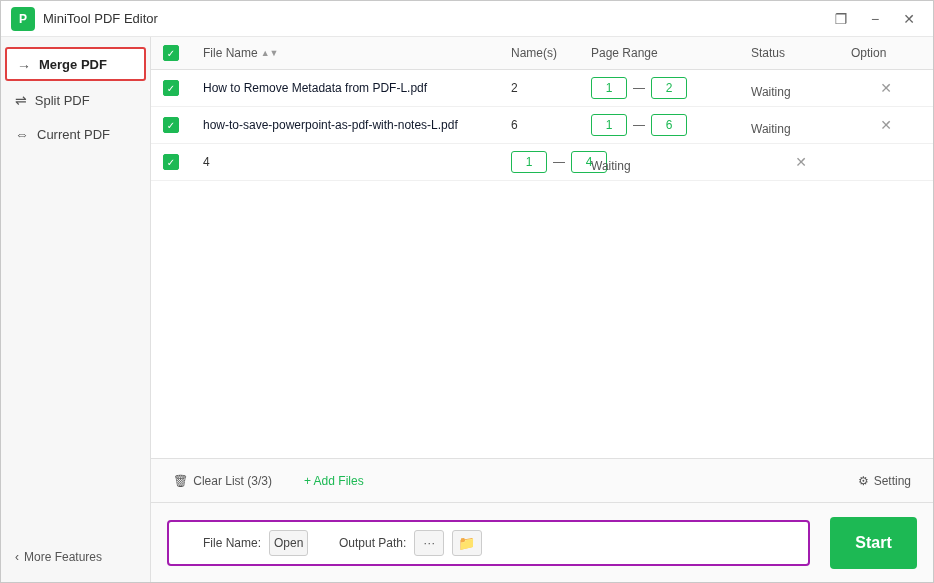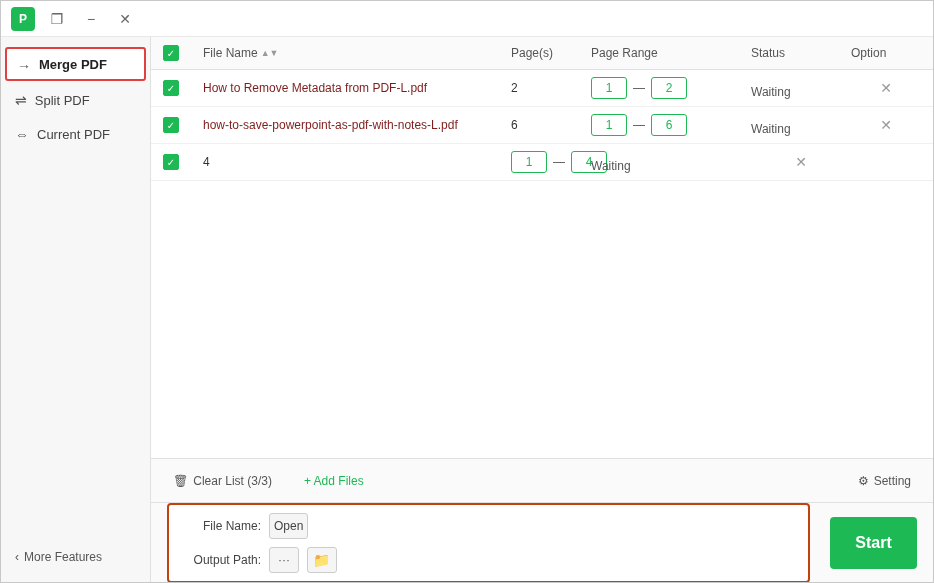--- a/index.html
+++ b/index.html
@@ -175,21 +175,21 @@
       display: flex;
       align-items: center;
       justify-content: center;
     }
     .checkbox-icon.checked {
       background: #1db954;
       color: white;
       font-size: 10px;
     }
     .filename-cell {
-      color: #7f1d1d;
+      color: #0f172a;
       cursor: pointer;
       font-size: 12px;
       padding-right: 10px;
       word-break: break-all;
     }
     .pages-cell { color: #333; }
     .page-range-cell {
       display: flex;
       align-items: center;
       gap: 6px;
@@ -250,23 +250,23 @@
       border-top: 1px solid #e0e0e0;
       background: #fafafa;
       display: flex;
       align-items: center;
       padding: 0 16px;
       gap: 10px;
     }
     .bottom-form {
       flex: 1;
       display: flex;
-      flex-direction: column;
-      gap: 8px;
-      border: 2px solid #c2410c;
+      flex-direction: row;
+      gap: 18px;
+      border: 2px solid #a21caf;
       border-radius: 4px;
       padding: 8px 12px;
       background: #fff;
       margin-right: 10px;
     }
     .form-row {
       display: flex;
       align-items: center;
       gap: 8px;
     }
@@ -349,20 +349,21 @@
   </style>
 </head>
 <body>
 
 <div class="window">
 
   <div class="titlebar">
     <div class="titlebar-logo">
       <span>P</span>
     </div>
+    <span class="titlebar-title">MiniTool PDF Editor</span>
     <div class="titlebar-controls">
       <button class="titlebar-btn">
         <span>❐</span>
       </button>
       <button class="titlebar-btn">
         <span>−</span>
       </button>
       <button class="titlebar-btn close">
         <span>✕</span>
       </button>
@@ -395,21 +396,21 @@
 
         <div class="table-header">
           <div>
             <div class="checkbox-icon checked">✓</div>
           </div>
           <div class="col-header">
             <span>File Name</span>
             <span class="sort-arrows">▲▼</span>
           </div>
           <div>
-            <span>Page(s)</span>
+            <span>Name(s)</span>
           </div>
           <div>
             <span>Page Range</span>
           </div>
           <div>
             <span>Status</span>
           </div>
           <div>
             <span>Option</span>
           </div>

